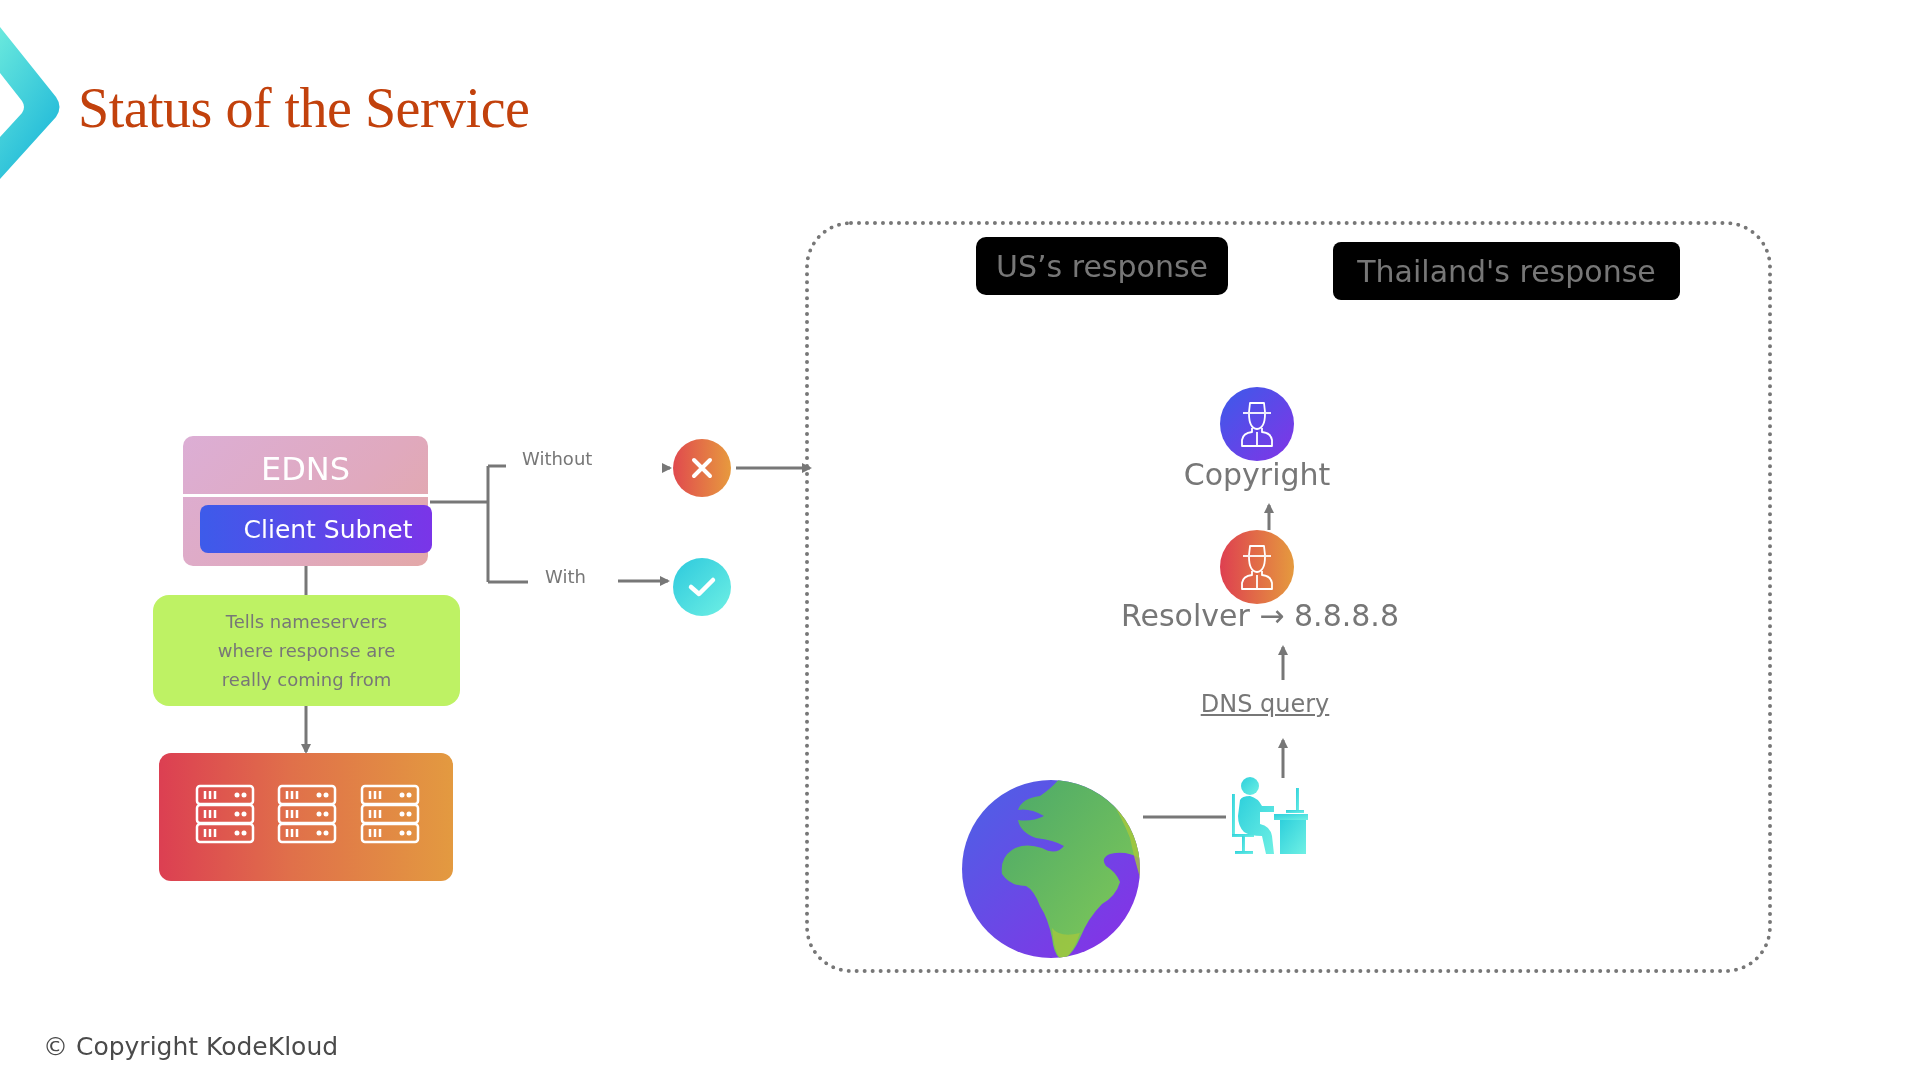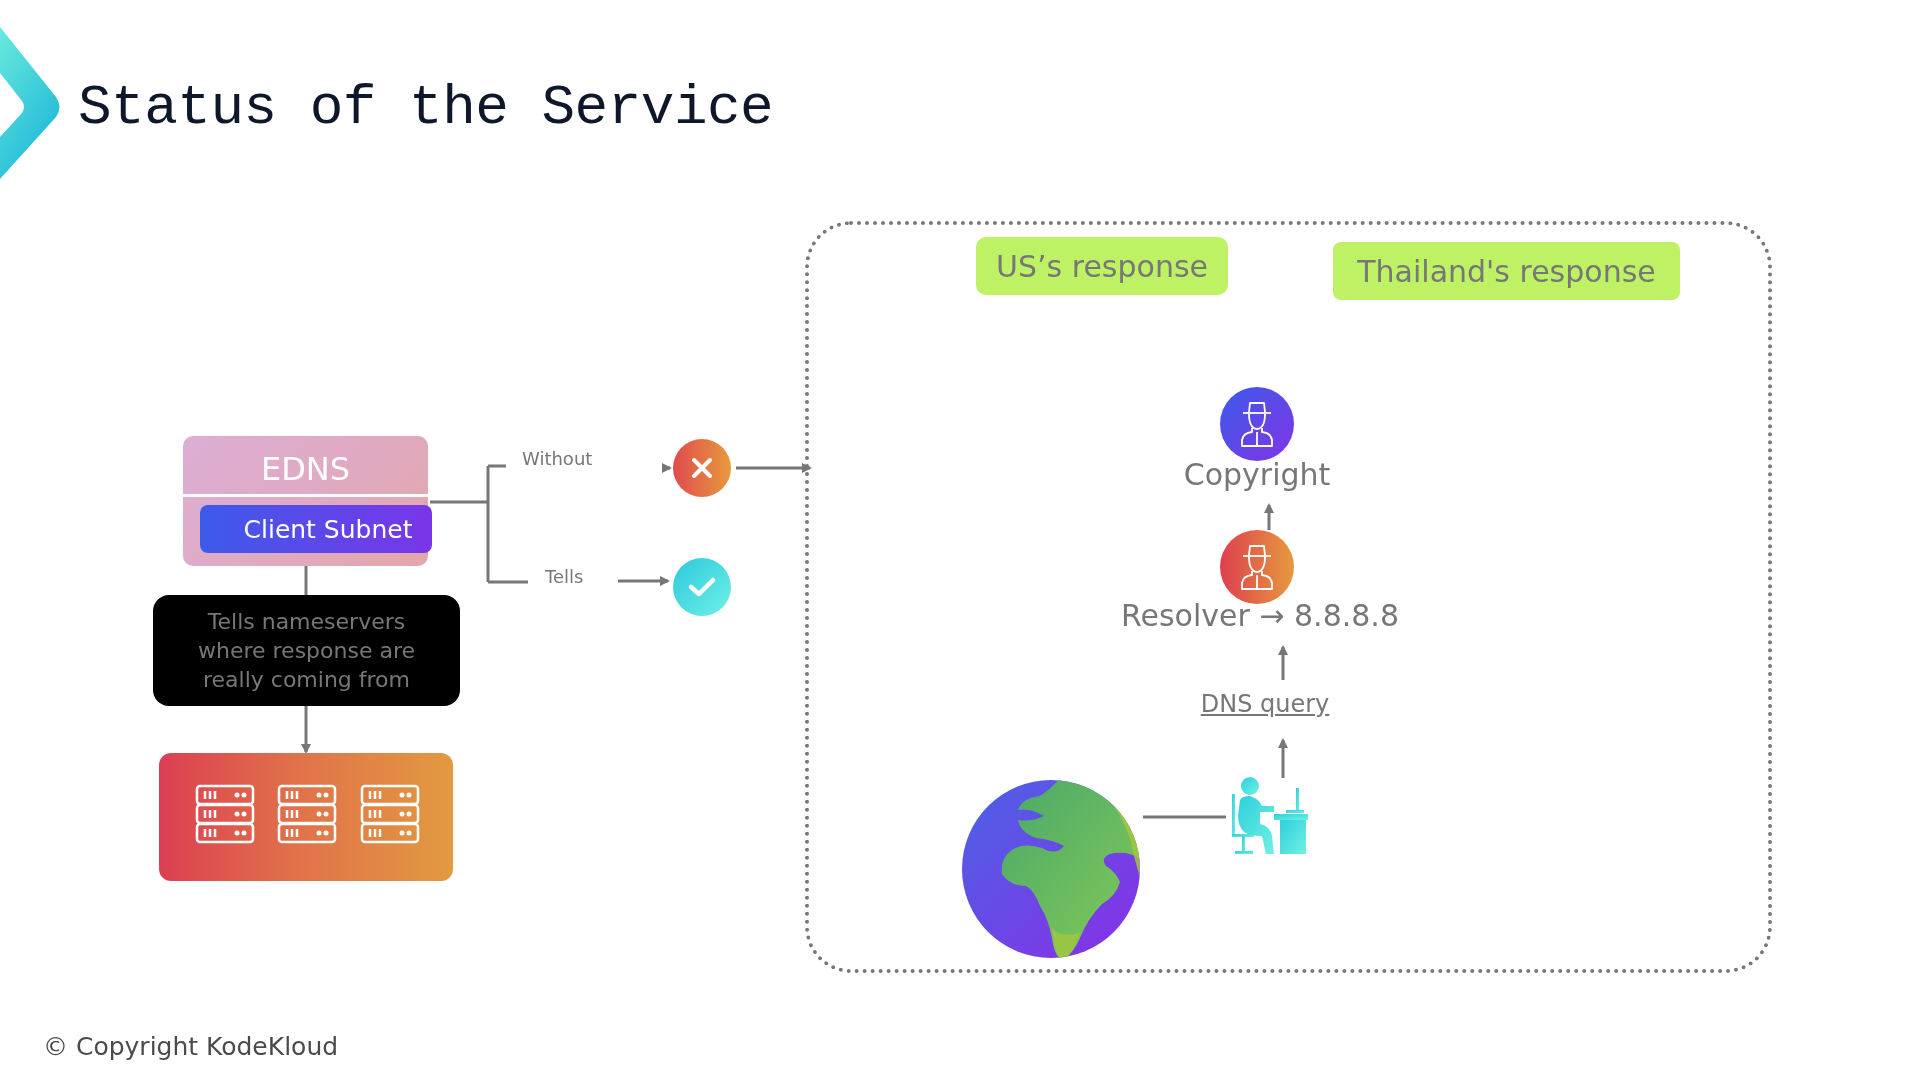--- a/index.html
+++ b/index.html
@@ -1,47 +1,47 @@
 <!DOCTYPE html>
 <html><head>
 <meta charset="utf-8">
 <style>
   html, body { margin:0; padding:0; }
   body { width:1920px; height:1080px; position:relative; background:#ffffff; overflow:hidden;
          font-family:"DejaVu Sans", sans-serif; color:#707070; }
   .abs { position:absolute; }
   #logo { left:0; top:27px; }
-  #title { left:78px; top:76px; font-size:56px; color:#0f172a; font-family:Liberation Mono, monospace; letter-spacing:-0.5px; white-space:nowrap; }
+  #title { left:78px; top:76px; font-size:56px; color:#c2410c; font-family:Liberation Serif, serif; letter-spacing:-0.5px; white-space:nowrap; }
   #copyright { left:43px; top:1032px; font-size:25px; color:#4a4a4a; white-space:nowrap; }
 
   
   #edns { left:183px; top:436px; width:245px; height:130px; border-radius:10px;
           background:linear-gradient(135deg,#dcaed5 0%,#e0a9be 60%,#e3a8a8 100%); }
   #edns-title { position:absolute; left:0; right:0; top:14px; text-align:center; color:#ffffff; font-size:32px; }
   #edns-divider { position:absolute; left:0; right:0; top:58px; height:3px; background:#ffffff; }
   #client-subnet { position:absolute; left:17px; top:69px; width:208px; height:48px; border-radius:8px;
           background:linear-gradient(90deg,#3d5bea 0%,#7a35e8 100%); color:#fff; font-size:25px;
           display:flex; align-items:center; justify-content:center; white-space:nowrap;padding-left:24px; }
 
-  #desc { left:153px; top:595px; width:307px; height:111px; border-radius:16px; background:#000000;
-          color:#777; font-size:22px; line-height:29px; text-align:center; display:flex; align-items:center; justify-content:center; }
+  #desc { left:153px; top:595px; width:307px; height:111px; border-radius:16px; background:#bef264;
+          color:#777; font-size:18px; line-height:29px; text-align:center; display:flex; align-items:center; justify-content:center; }
   #desc span { display:block; }
 
   #servers { left:159px; top:753px; width:294px; height:128px; border-radius:12px;
              background:linear-gradient(90deg,#dc3f52 0%,#e0704a 45%,#e39a40 100%); }
   .rack { position:absolute; top:31px; width:60px; height:60px; }
 
   .label { font-size:18px; color:#777; white-space:nowrap; }
   .circle { border-radius:50%; display:flex; align-items:center; justify-content:center; }
   #x-circle { left:673px; top:439px; width:58px; height:58px; background:linear-gradient(90deg,#e04a4e,#e79a3e); }
   #check-circle { left:673px; top:558px; width:58px; height:58px; background:linear-gradient(135deg,#2dc9dd,#6ff0e4); }
 
   #container { left:805px; top:221px; width:959px; height:744px; border:4px dotted #777; border-radius:46px; }
 
-  .resp { border-radius:10px; background:#bef264; color:#777; font-size:30px; display:flex; align-items:center; justify-content:center; white-space:nowrap; }
+  .resp { border-radius:10px; background:#000000; color:#777; font-size:30px; display:flex; align-items:center; justify-content:center; white-space:nowrap; }
   #us-resp { left:976px; top:237px; width:252px; height:58px; }
   #th-resp { left:1333px; top:242px; width:347px; height:58px;border-radius:8px; }
 
   #ns-circle { left:1220px; top:387px; width:74px; height:74px; background:linear-gradient(135deg,#3b5bea,#8234e6); }
   #res-circle { left:1220px; top:530px; width:74px; height:74px; background:linear-gradient(90deg,#de3f50,#e59a3e); }
   #ns-label { left:1157px; top:457px; width:200px; text-align:center; font-size:30px; }
   #res-label { left:1110px; top:598px; width:300px; text-align:center; font-size:30px; }
   #dns-label { left:1160px; top:690px; width:210px; text-align:center; font-size:24px;text-decoration:underline; }
   #globe { left:960px; top:778px; }
   #person { left:1228px; top:776px; }
@@ -144,21 +144,21 @@
         <circle cx="49" cy="11" r="2.5"></circle>
         <circle cx="42" cy="30" r="2.5"></circle>
         <circle cx="49" cy="30" r="2.5"></circle>
         <circle cx="42" cy="49" r="2.5"></circle>
         <circle cx="49" cy="49" r="2.5"></circle>
       </g>
   </svg>
 </div>
 
 <div class="abs label" style="left:522px;top:448px">Without</div>
-<div class="abs label" style="left:545px;top:566px">Tells</div>
+<div class="abs label" style="left:545px;top:566px">With</div>
 
 <div id="x-circle" class="abs circle">
   <svg width="24" height="24" viewBox="0 0 24 24">
     <path d="M4,4 L20,20 M20,4 L4,20" stroke="#fff" stroke-width="4" stroke-linecap="round"></path>
   </svg>
 </div>
 <div id="check-circle" class="abs circle">
   <svg width="30" height="24" viewBox="0 0 30 24">
     <path d="M4,12 L12,19 L26,5" stroke="#fff" stroke-width="4.5" fill="none" stroke-linecap="round" stroke-linejoin="round"></path>
   </svg>

